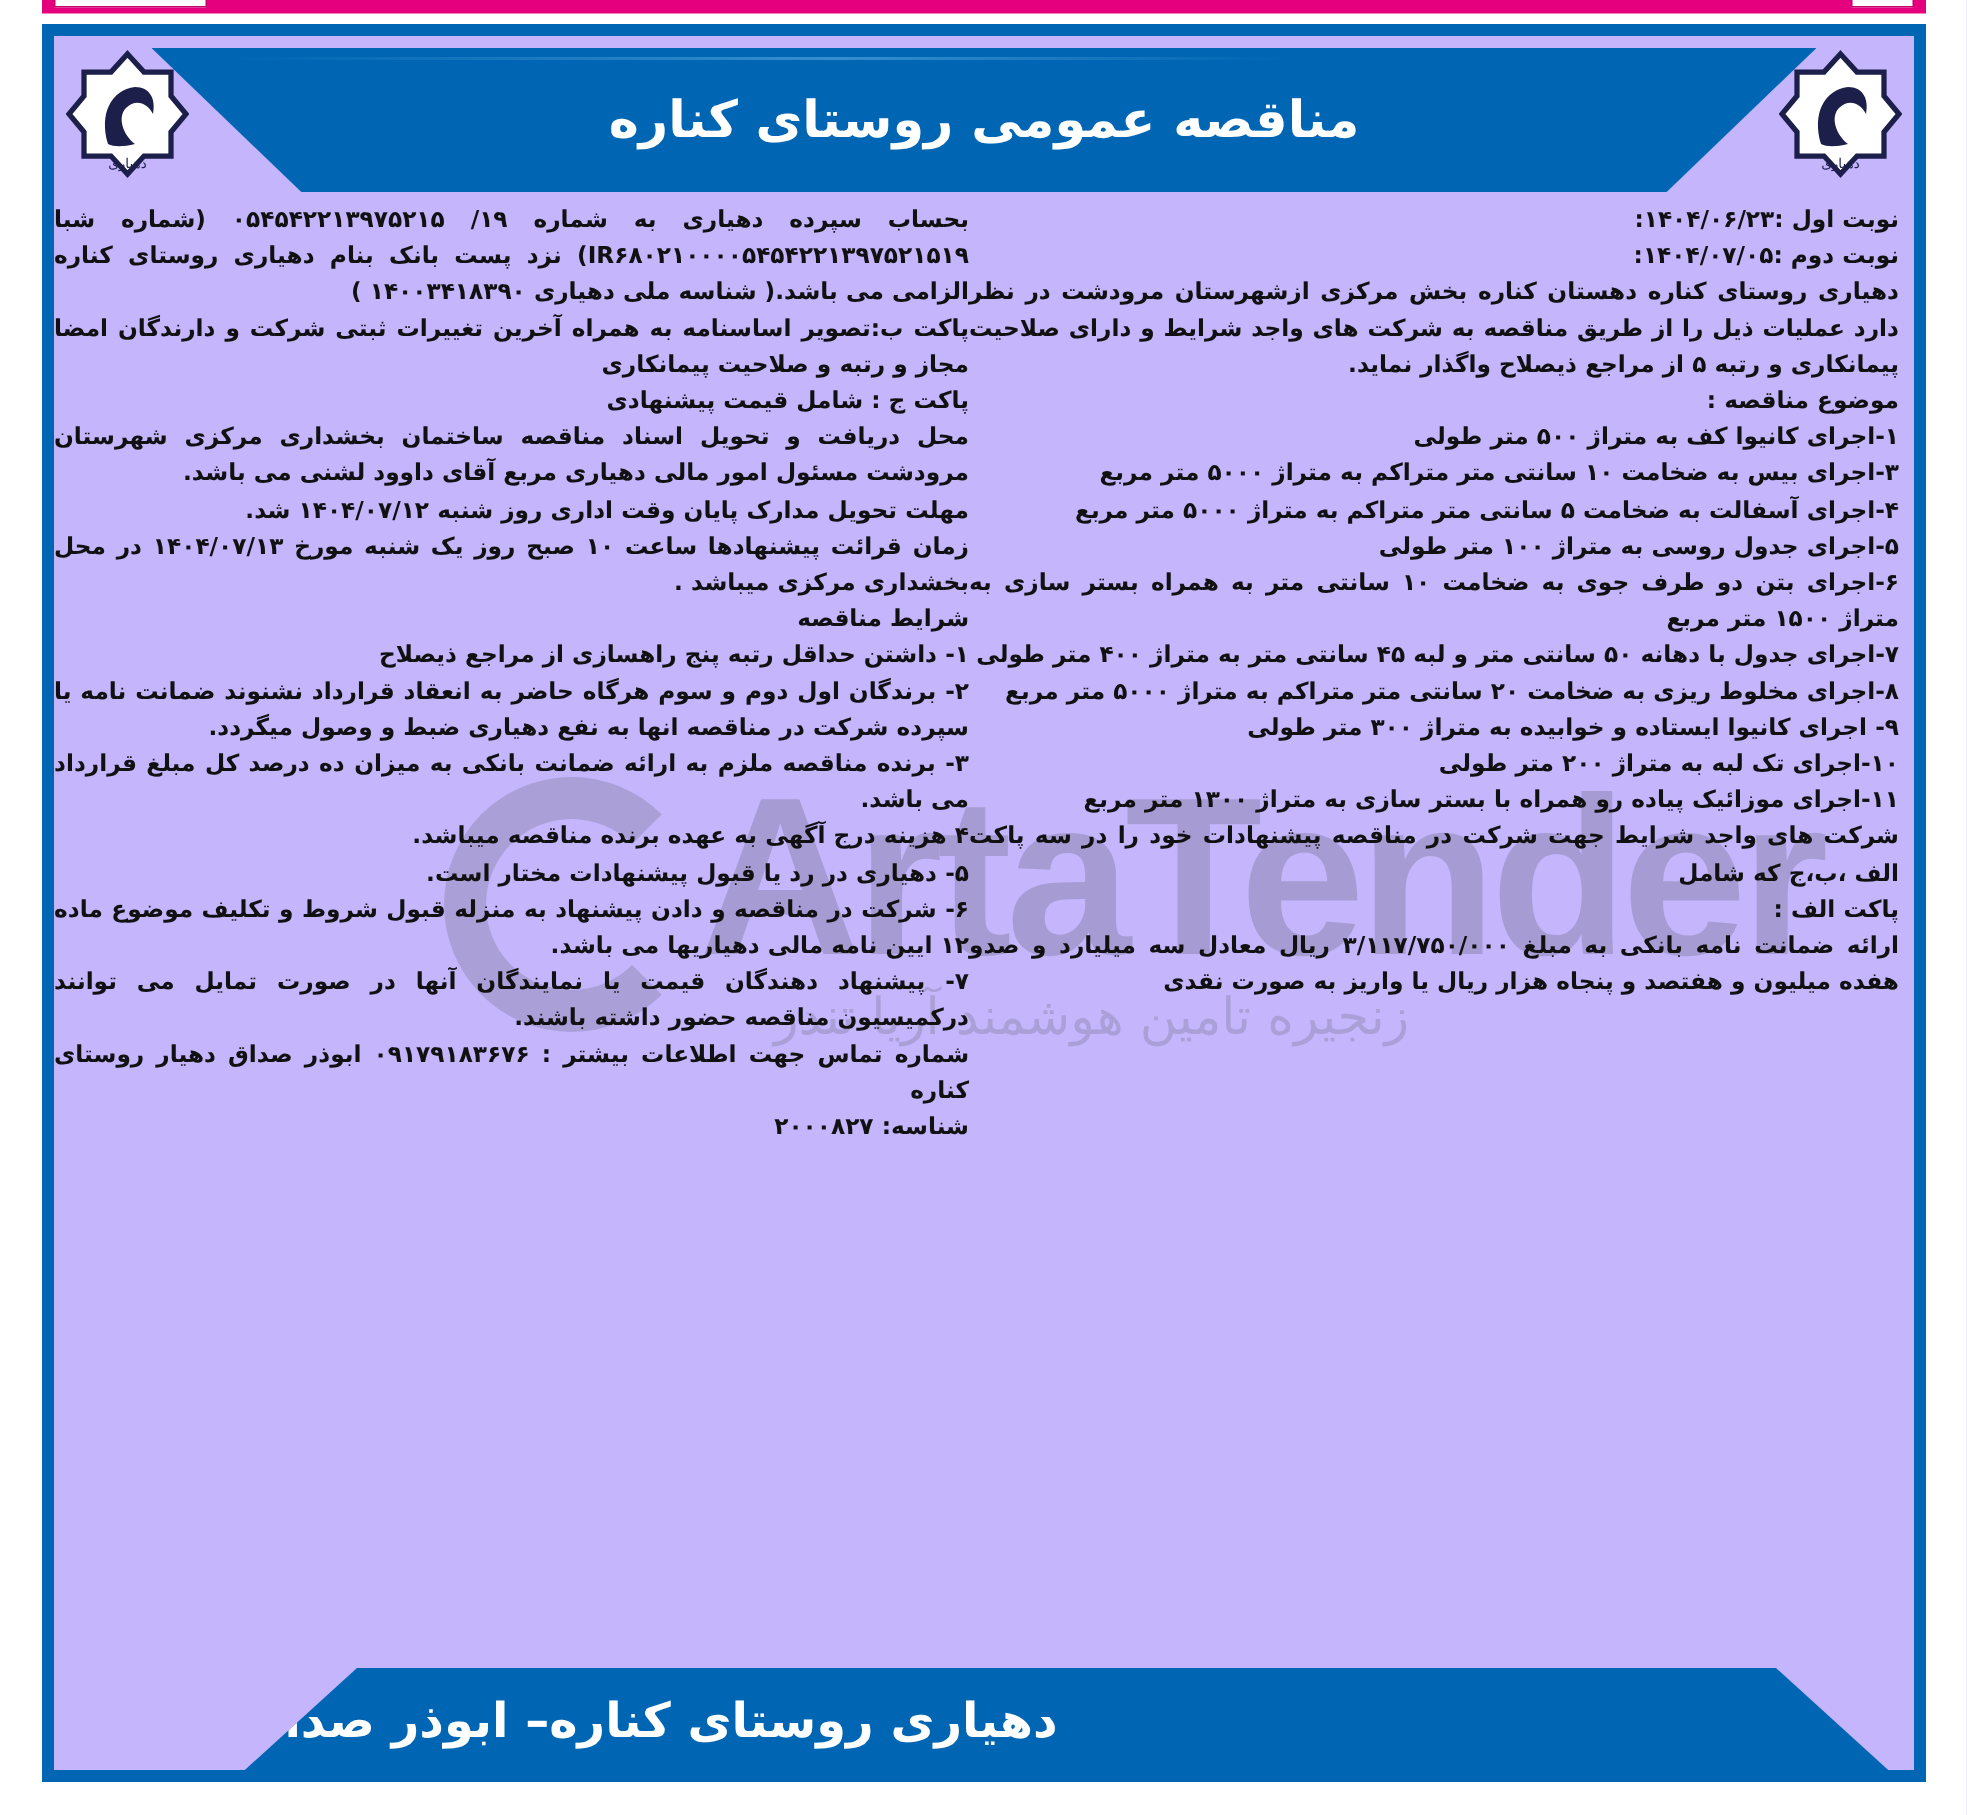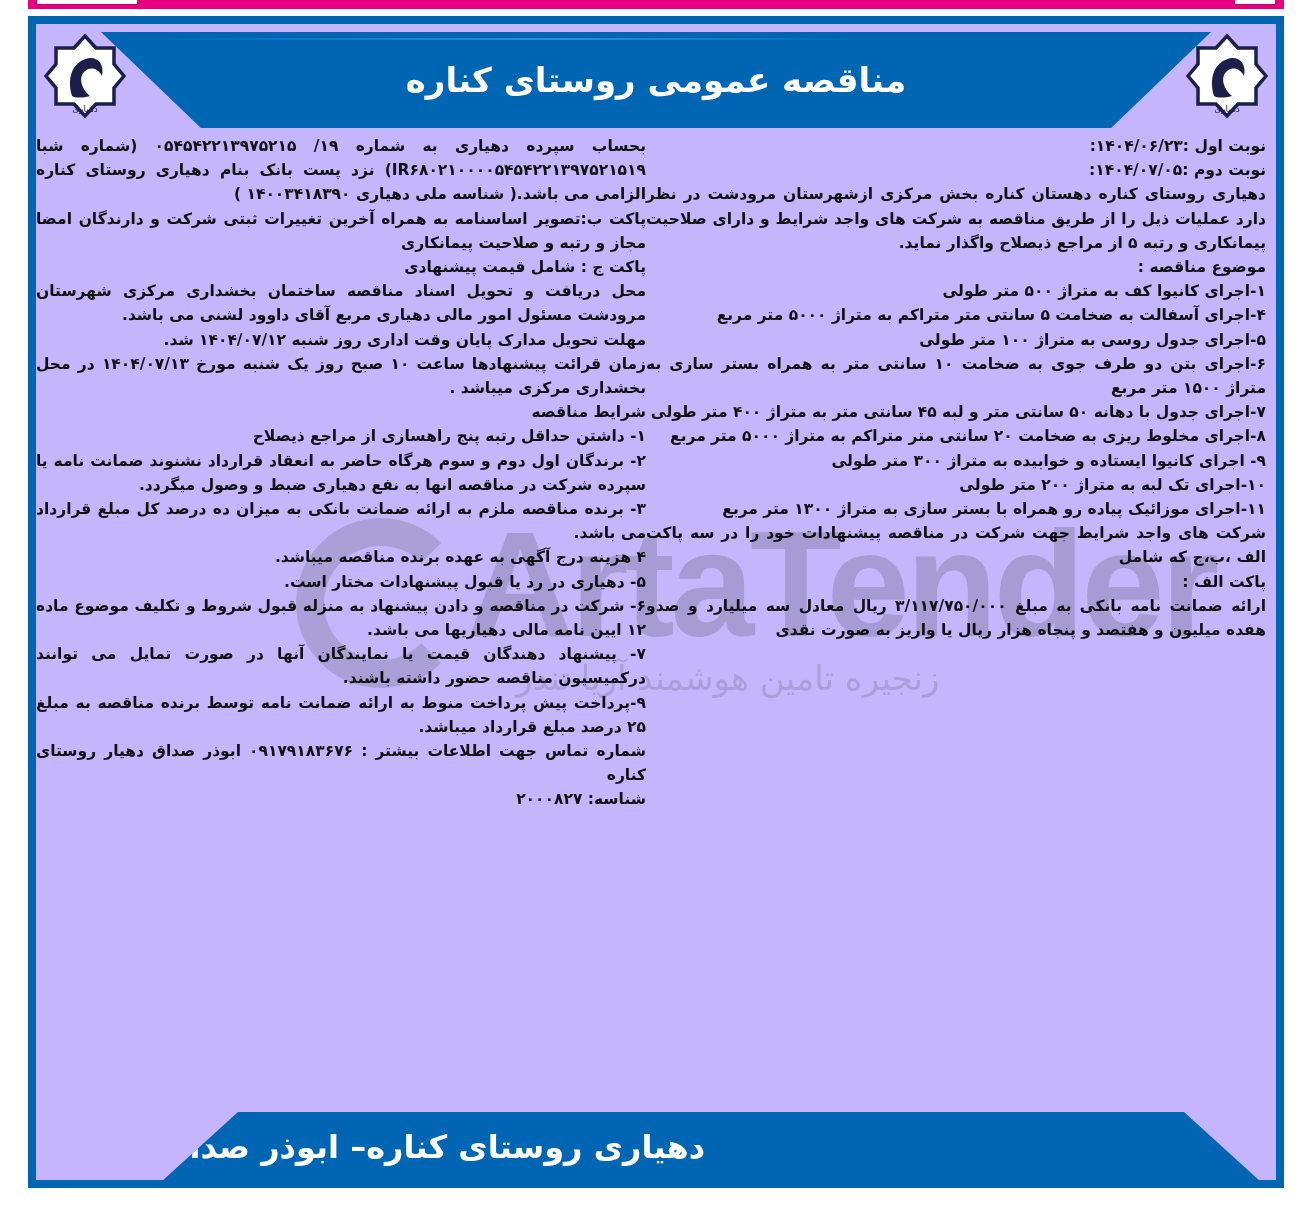--- a/index.html
+++ b/index.html
@@ -68,20 +68,21 @@
       <div class="wm-text">ArtaTender</div>
       <div class="wm-sub">زنجیره تامین هوشمند آریا تندر</div>
     </div>
 
     <div class="col col-r">
       <p>نوبت اول :۱۴۰۴/۰۶/۲۳:</p>
       <p>نوبت دوم :۱۴۰۴/۰۷/۰۵:</p>
       <p>دهیاری روستای کناره دهستان کناره بخش مرکزی ازشهرستان مرودشت در نظر دارد عملیات ذیل را از طریق مناقصه به شرکت های واجد شرایط و دارای صلاحیت پیمانکاری و رتبه ۵ از مراجع ذیصلاح واگذار نماید.</p>
       <p>موضوع مناقصه :</p>
       <p>۱-اجرای کانیوا کف به متراژ ۵۰۰ متر طولی</p>
+      <p>۳-اجرای بیس به ضخامت ۱۰ سانتی متر متراکم به متراژ ۵۰۰۰ متر مربع</p>
       <p>۴-اجرای آسفالت به ضخامت ۵ سانتی متر متراکم به متراژ ۵۰۰۰ متر مربع</p>
       <p>۵-اجرای جدول روسی به متراژ ۱۰۰ متر طولی</p>
       <p>۶-اجرای بتن دو طرف جوی به ضخامت ۱۰ سانتی متر به همراه بستر سازی به متراژ ۱۵۰۰ متر مربع</p>
       <p>۷-اجرای جدول با دهانه ۵۰ سانتی متر و لبه ۴۵ سانتی متر به متراژ ۴۰۰ متر طولی</p>
       <p>۸-اجرای مخلوط ریزی به ضخامت ۲۰ سانتی متر متراکم به متراژ ۵۰۰۰ متر مربع</p>
       <p>۹- اجرای کانیوا ایستاده و خوابیده به متراژ ۳۰۰ متر طولی</p>
       <p>۱۰-اجرای تک لبه به متراژ ۲۰۰ متر طولی</p>
       <p>۱۱-اجرای موزائیک پیاده رو همراه با بستر سازی به متراژ ۱۳۰۰ متر مربع</p>
       <p>شرکت های واجد شرایط جهت شرکت در مناقصه پیشنهادات خود را در سه پاکت الف ،ب،ج که شامل</p>
       <p>پاکت الف :</p>
@@ -96,21 +97,20 @@
       <p>مهلت تحویل مدارک پایان وقت اداری روز شنبه ۱۴۰۴/۰۷/۱۲ شد.</p>
       <p>زمان قرائت پیشنهادها ساعت ۱۰ صبح روز یک شنبه مورخ ۱۴۰۴/۰۷/۱۳ در محل بخشداری مرکزی میباشد .</p>
       <p>شرایط مناقصه</p>
       <p>۱- داشتن حداقل رتبه پنج راهسازی از مراجع ذیصلاح</p>
       <p>۲- برندگان اول دوم و سوم هرگاه حاضر به انعقاد قرارداد نشنوند ضمانت نامه یا سپرده شرکت در مناقصه انها به نفع دهیاری ضبط و وصول میگردد.</p>
       <p>۳- برنده مناقصه ملزم به ارائه ضمانت بانکی به میزان ده درصد کل مبلغ قرارداد می باشد.</p>
       <p>۴ هزینه درج آگهی به عهده برنده مناقصه میباشد.</p>
       <p>۵- دهیاری در رد یا قبول پیشنهادات مختار است.</p>
       <p>۶- شرکت در مناقصه و دادن پیشنهاد به منزله قبول شروط و تکلیف موضوع ماده ۱۲ ایین نامه مالی دهیاریها می باشد.</p>
       <p>۷- پیشنهاد دهندگان قیمت یا نمایندگان آنها در صورت تمایل می توانند درکمیسیون مناقصه حضور داشته باشند.</p>
-      <p>۹-پرداخت پیش پرداخت منوط به ارائه ضمانت نامه توسط برنده مناقصه به مبلغ ۲۵ درصد مبلغ قرارداد میباشد.</p>
       <p>شماره تماس جهت اطلاعات بیشتر : ۰۹۱۷۹۱۸۳۶۷۶ ابوذر صداق دهیار روستای کناره</p>
       <p>شناسه: ۲۰۰۰۸۲۷</p>
     </div>
   </div>
 
   <div class="footer">
     <div class="footer-banner">
       <div class="footer-text">دهیاری روستای کناره– ابوذر صداق</div>
     </div>
   </div>

